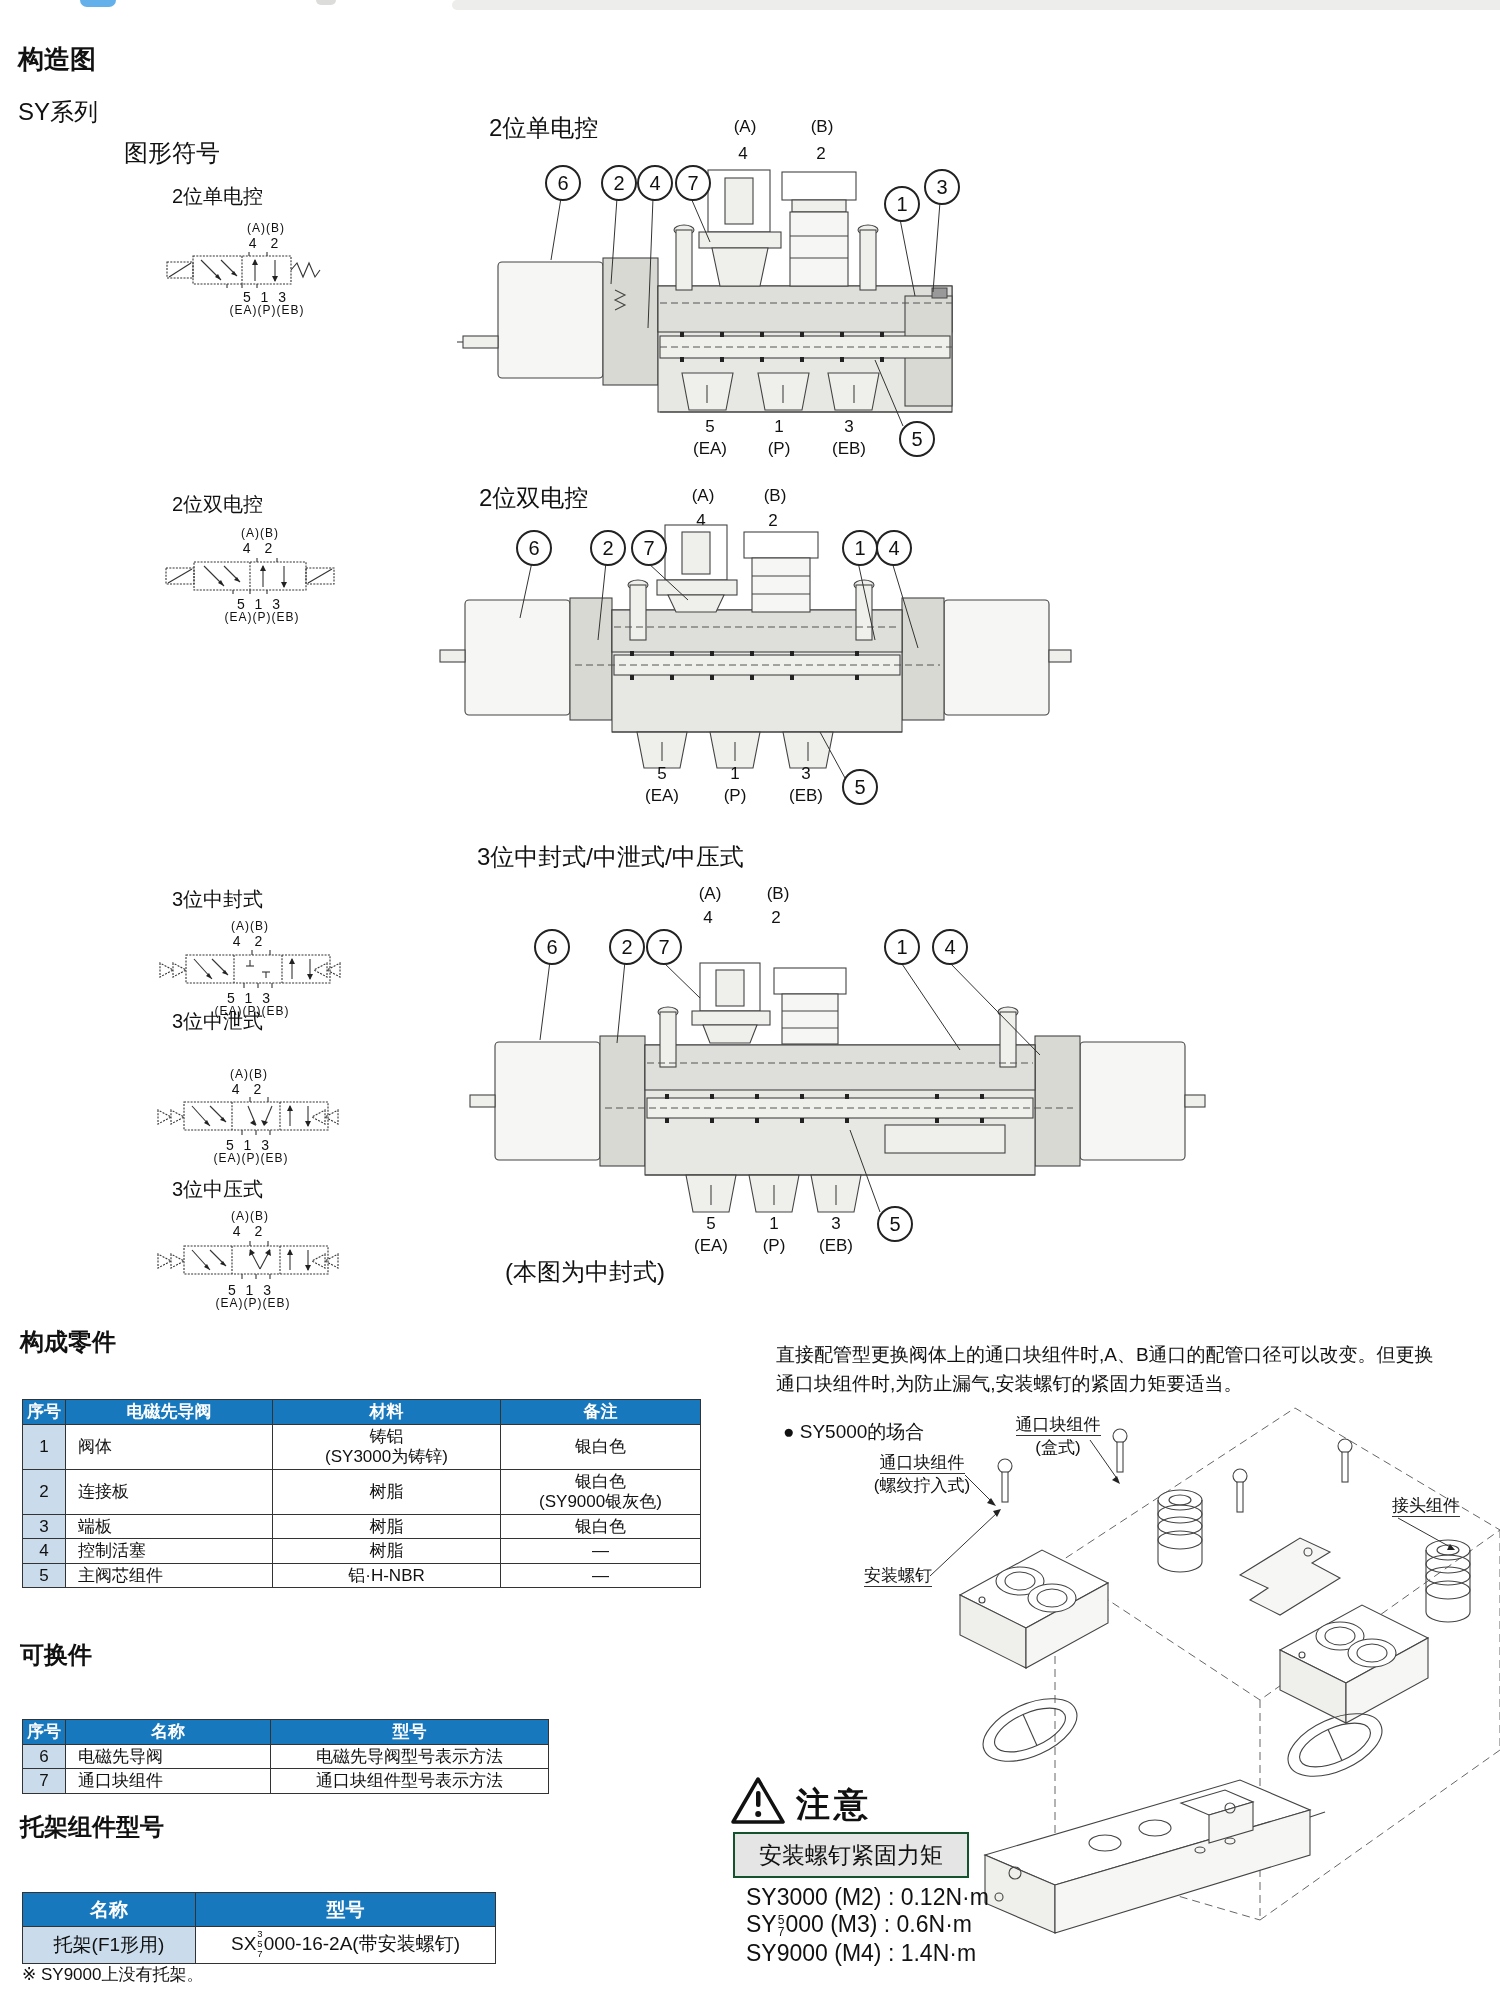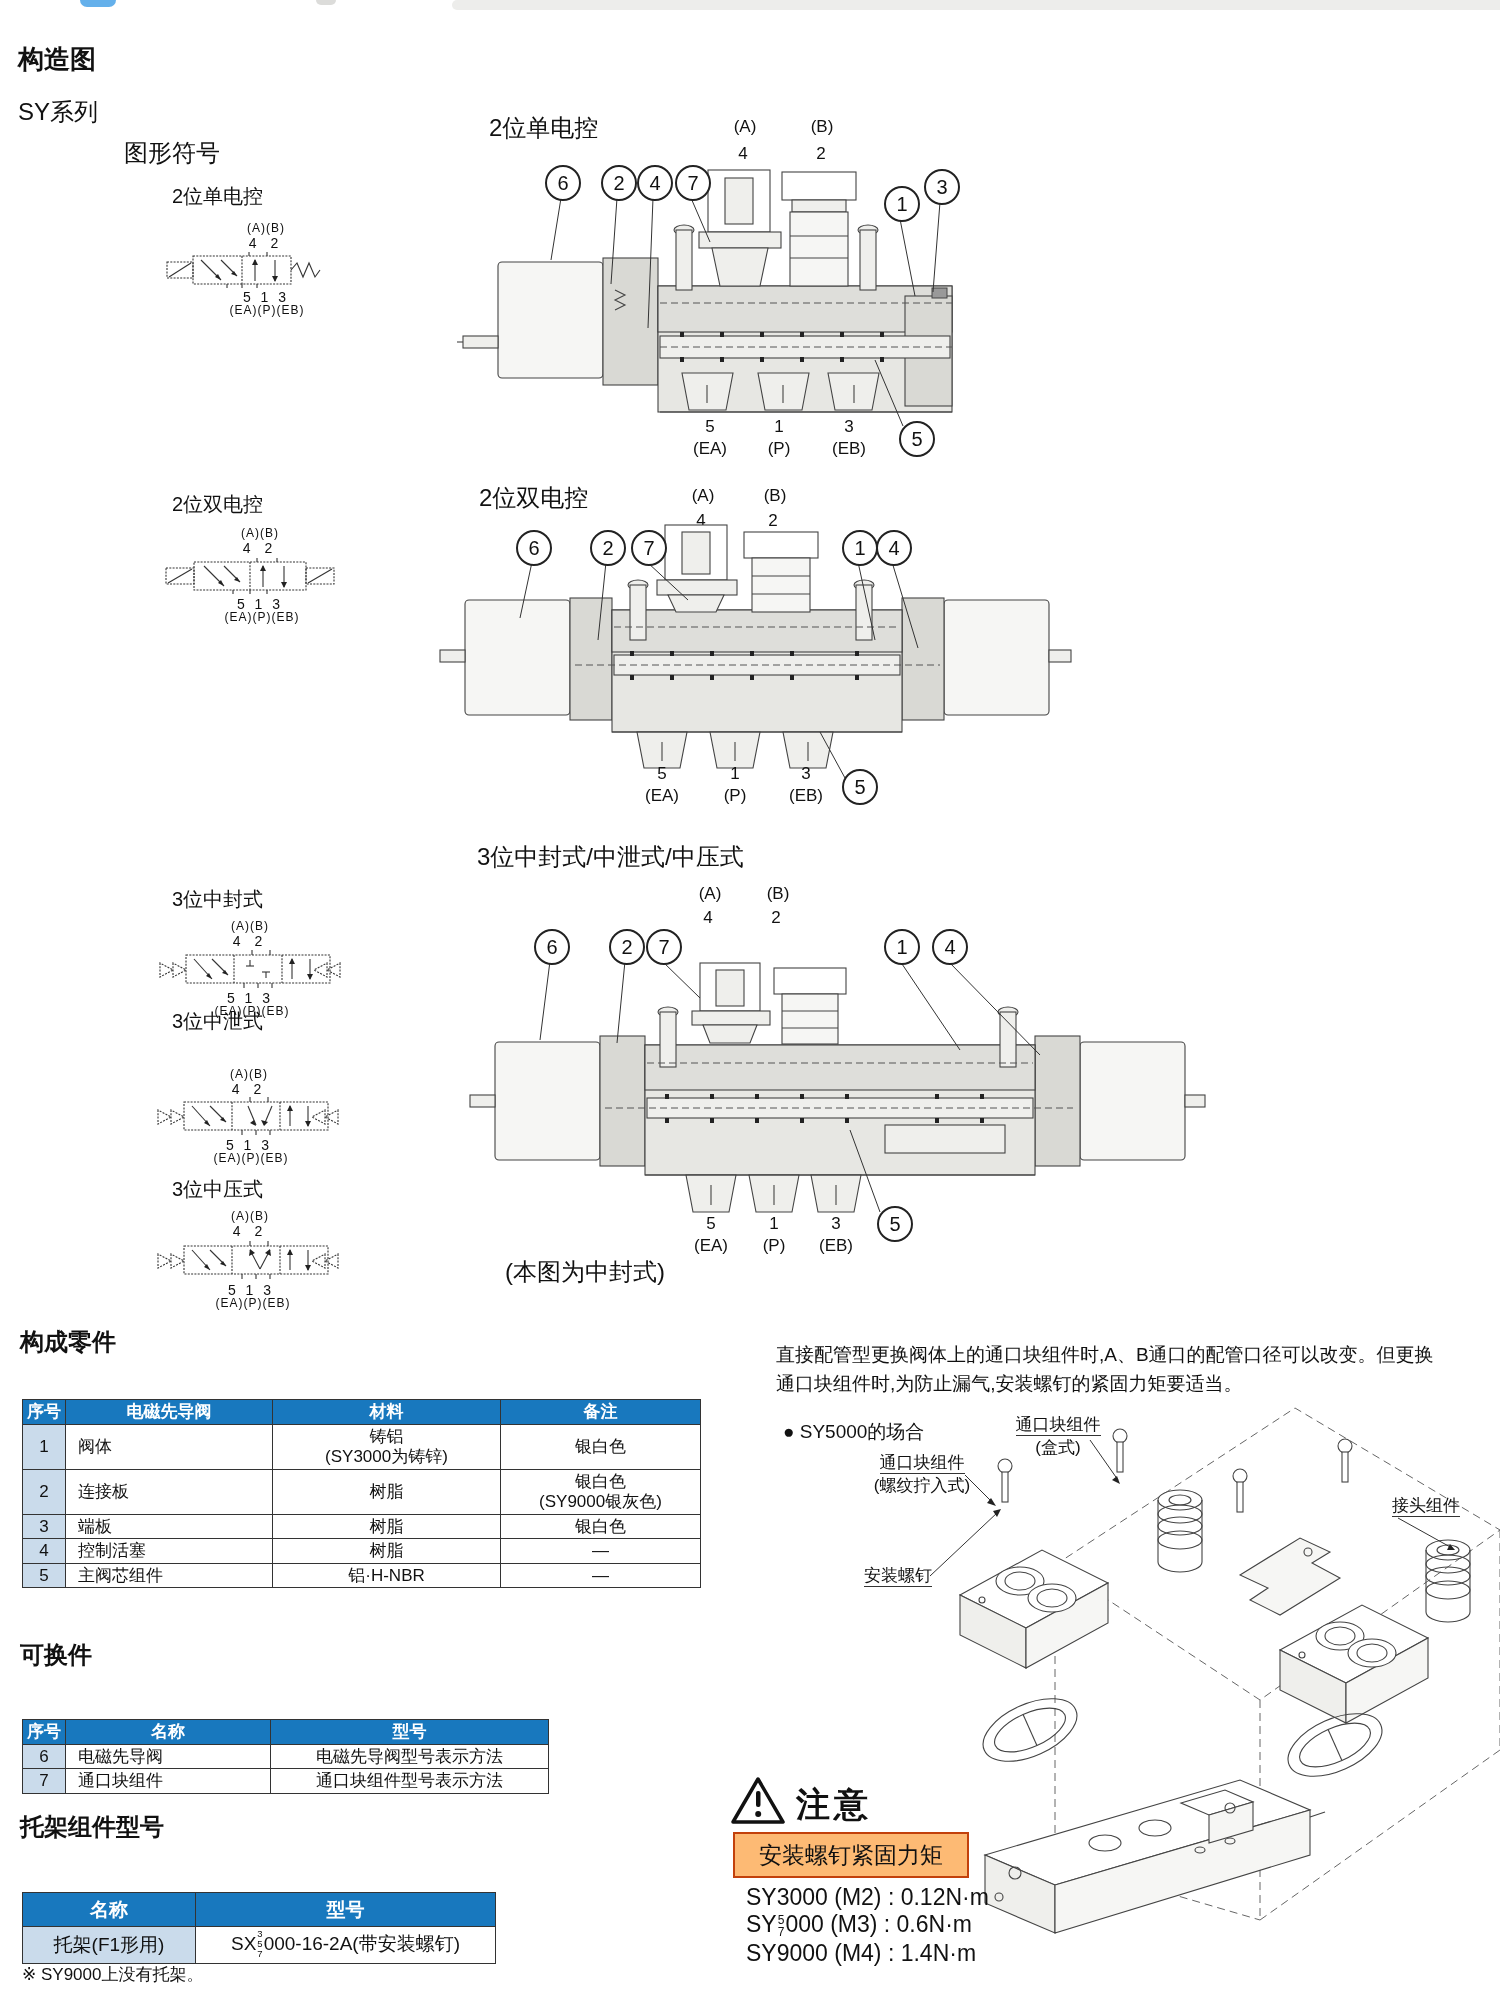--- a/index.html
+++ b/index.html
@@ -29,21 +29,21 @@
   .pre{white-space:pre-line;line-height:1.18;}
   .t17{font-size:17px;line-height:1.15;}
   .t19{font-size:19px;}
   .panel-title{position:absolute;background:#1878be;color:#fff;font-weight:bold;font-size:24px;
                line-height:39px;padding-left:13px;}
   .stk{display:inline-flex;flex-direction:column;font-size:9.5px;line-height:1.02;
        vertical-align:middle;margin:0 1px;transform:translateY(-1px);font-weight:normal;}
   .stk2{display:inline-flex;flex-direction:column;font-size:12px;line-height:1;
         vertical-align:middle;margin:0 1px;}
   .torq{font-size:23px;}
-  .cbox{position:absolute;border:2px solid #c2410c;text-align:center;font-size:23px;background:#fdba74;}
+  .cbox{position:absolute;border:2px solid #14532d;text-align:center;font-size:23px;background:#e5e5e5;}
   .ul{border-bottom:1.5px solid #333;padding-bottom:1px;}
   svg .s{stroke:#444;fill:none;stroke-width:1.1;}
   svg .f1{fill:#e7e7e3;stroke:#444;stroke-width:1.1;}
   svg .f2{fill:#dededa;stroke:#444;stroke-width:1.1;}
   svg .f3{fill:#f6f6f4;stroke:#444;stroke-width:1.1;}
   svg .f4{fill:#fff;stroke:#444;stroke-width:1.1;}
   svg .f5{fill:#efefec;stroke:#444;stroke-width:1.1;}
   svg .f6{fill:#d9d9d4;stroke:#444;stroke-width:1.1;}
   svg .ld{stroke:#333;stroke-width:1;fill:none;}
   svg .dash{stroke:#555;stroke-width:1;stroke-dasharray:7,4;fill:none;}

